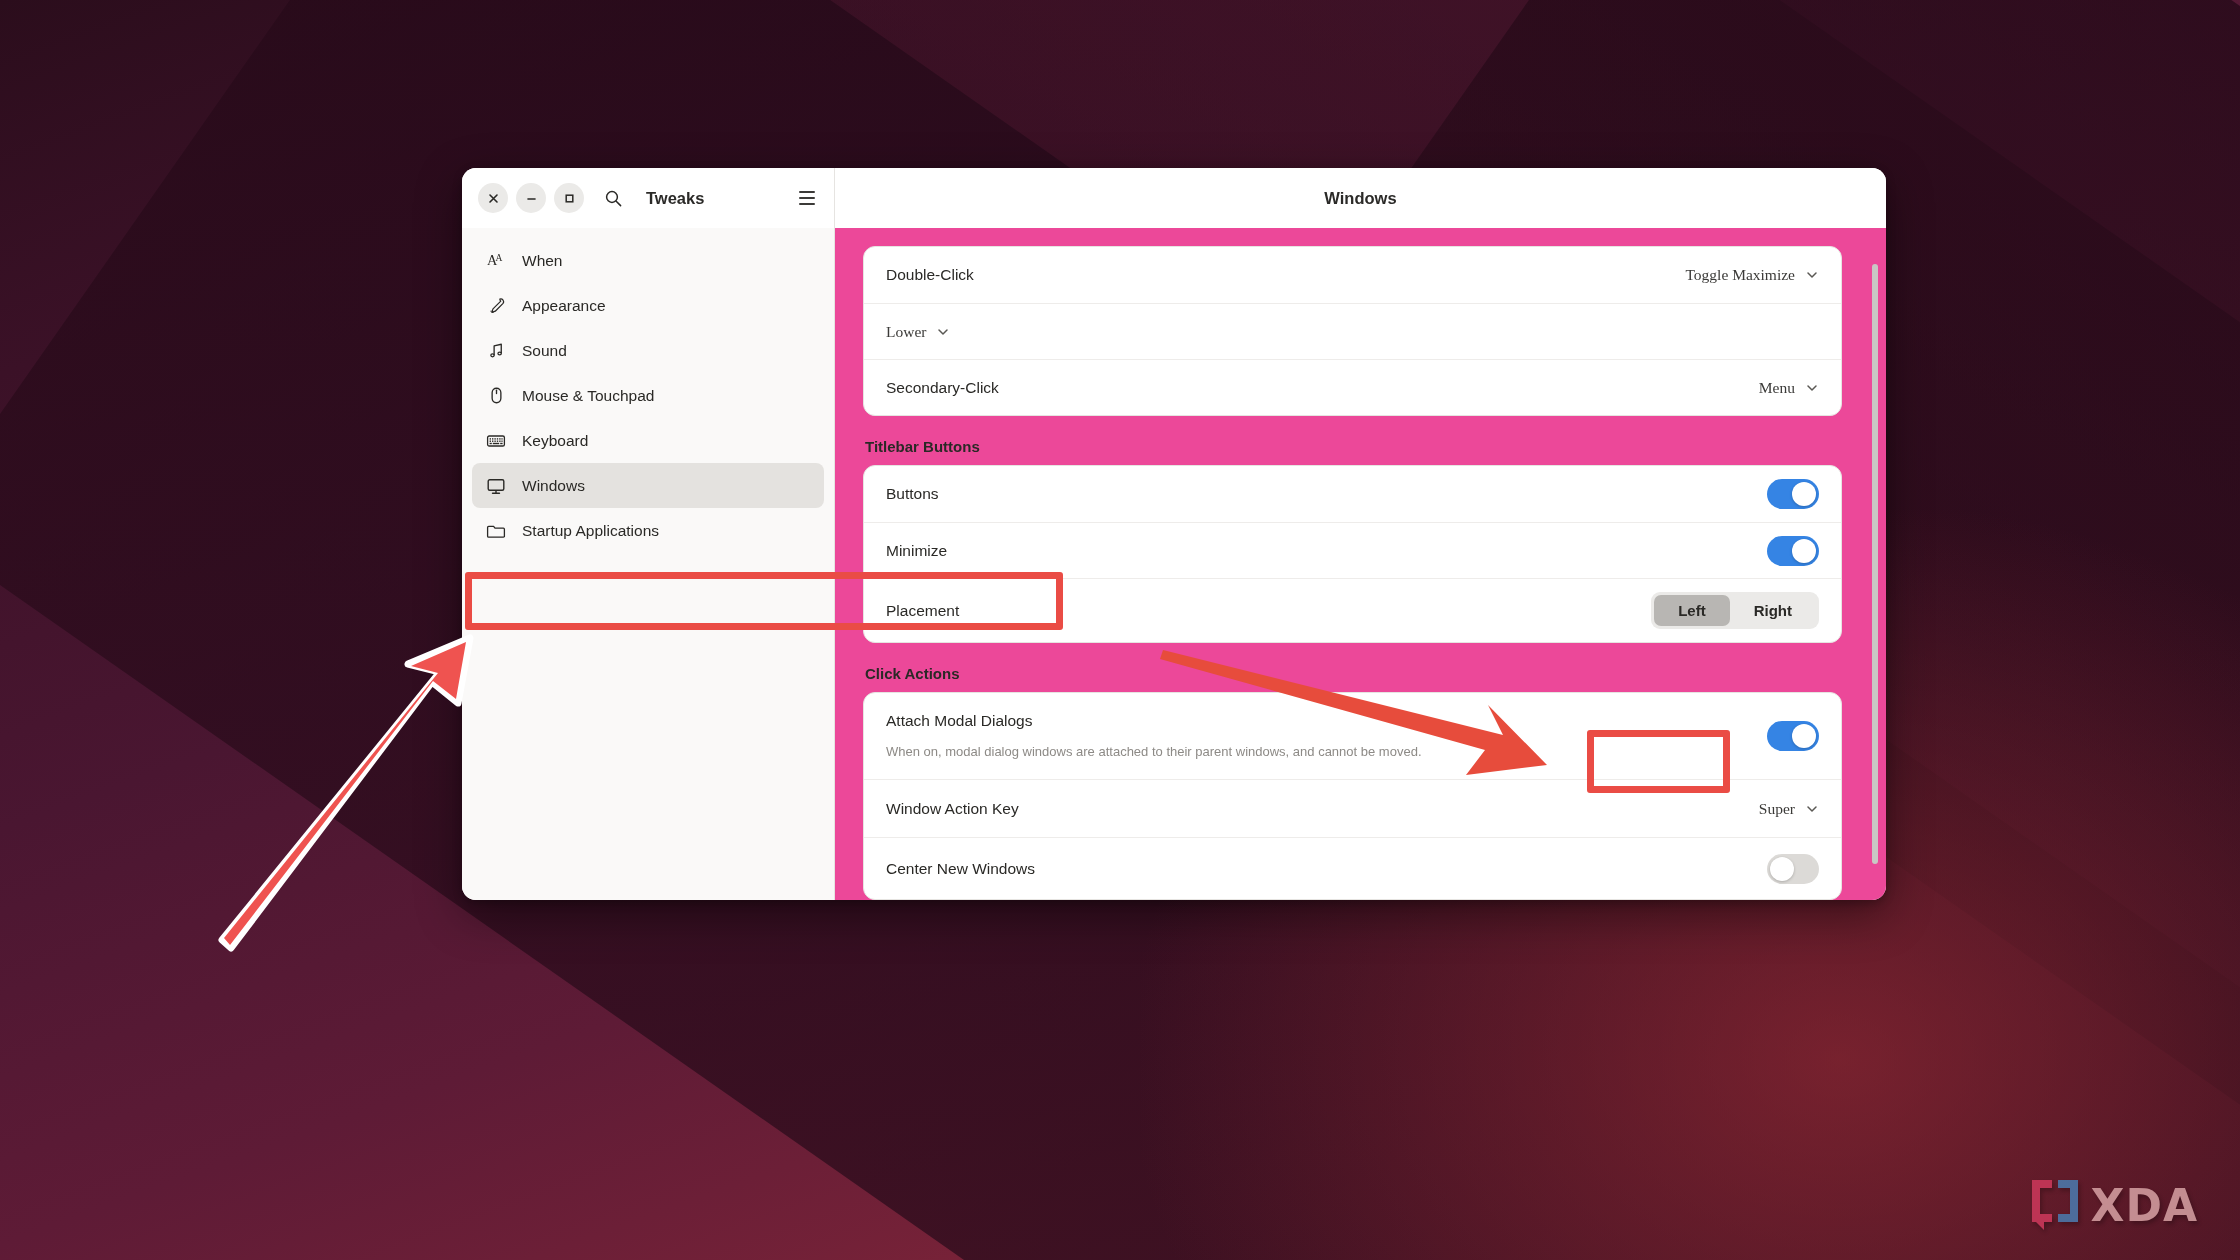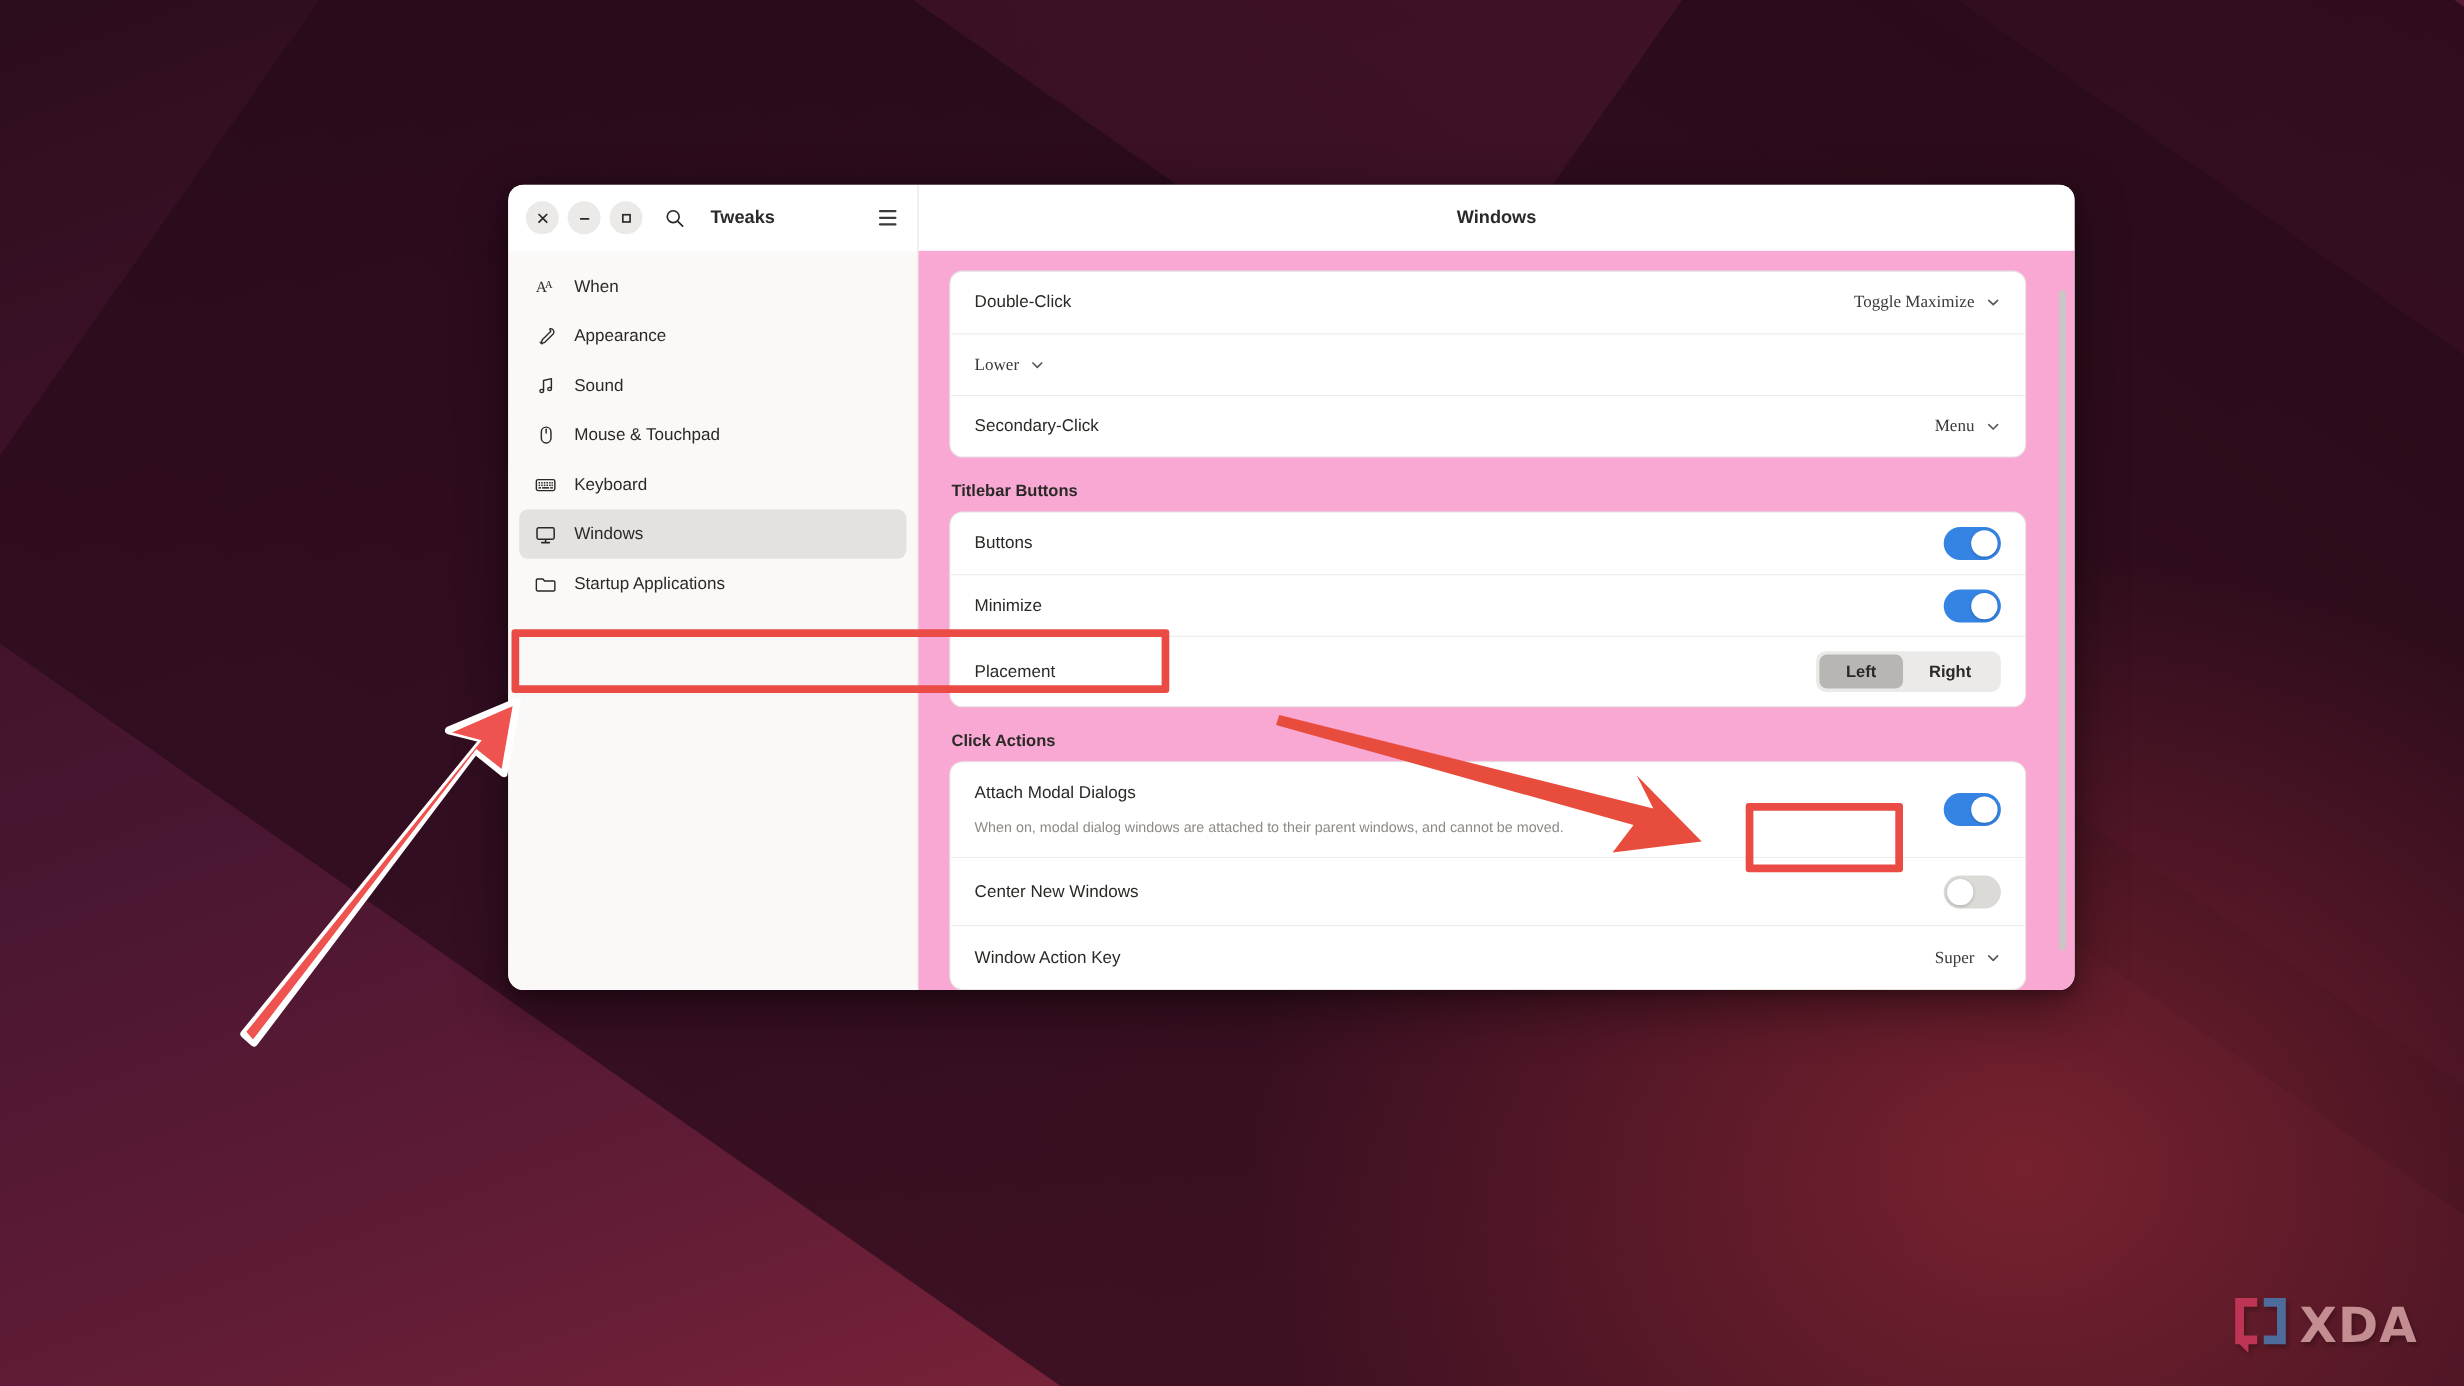--- a/index.html
+++ b/index.html
@@ -156,21 +156,21 @@
     width: 20px; height: 20px;
     display: flex; align-items: center; justify-content: center;
     flex: none;
     color: #2a2926;
   }
   .side-item.selected { background: #e4e2df; }
 
   
   .content {
     flex: 1;
-    background: #f9a8d4;
+    background: #ec4899;
     position: relative;
     padding: 18px 44px 12px 28px;
     overflow: hidden;
   }
   .card {
     background: #ffffff;
     border: 1px solid #e6e4e1;
     border-radius: 12px;
     overflow: hidden;
   }
@@ -489,32 +489,32 @@
         <div class="card">
           <div class="row" style="min-height:86px; align-items:center;">
             <span style="flex:1; padding:12px 0;">
               <span class="row-title" style="display:block;">Attach Modal Dialogs</span>
               <span class="row-sub" style="display:block;">When on, modal dialog windows are attached to their parent windows, and cannot be moved.</span>
             </span>
             <span class="toggle on">
               <span class="knob"></span>
             </span>
           </div>
+          <div class="row" style="min-height:58px;">
+            <span class="row-label">Window Action Key</span>
+            <span class="row-value">Super</span>
+            <svg class="chev" viewBox="0 0 14 14">
+              <path d="M3 5 L7 9 L11 5" stroke="#5a5854" stroke-width="1.5" fill="none" stroke-linecap="round" stroke-linejoin="round"></path>
+            </svg>
+          </div>
           <div class="row" style="min-height:62px;">
             <span class="row-label">Center New Windows</span>
             <span class="toggle off">
               <span class="knob"></span>
             </span>
-          </div>
-          <div class="row" style="min-height:58px;">
-            <span class="row-label">Window Action Key</span>
-            <span class="row-value">Super</span>
-            <svg class="chev" viewBox="0 0 14 14">
-              <path d="M3 5 L7 9 L11 5" stroke="#5a5854" stroke-width="1.5" fill="none" stroke-linecap="round" stroke-linejoin="round"></path>
-            </svg>
           </div>
         </div>
 
         <div class="scrollbar"></div>
       </div>
     </div>
   </div>
 
   <div id="annotations">
     <div class="hl-box" id="hl-sidebar"></div>

